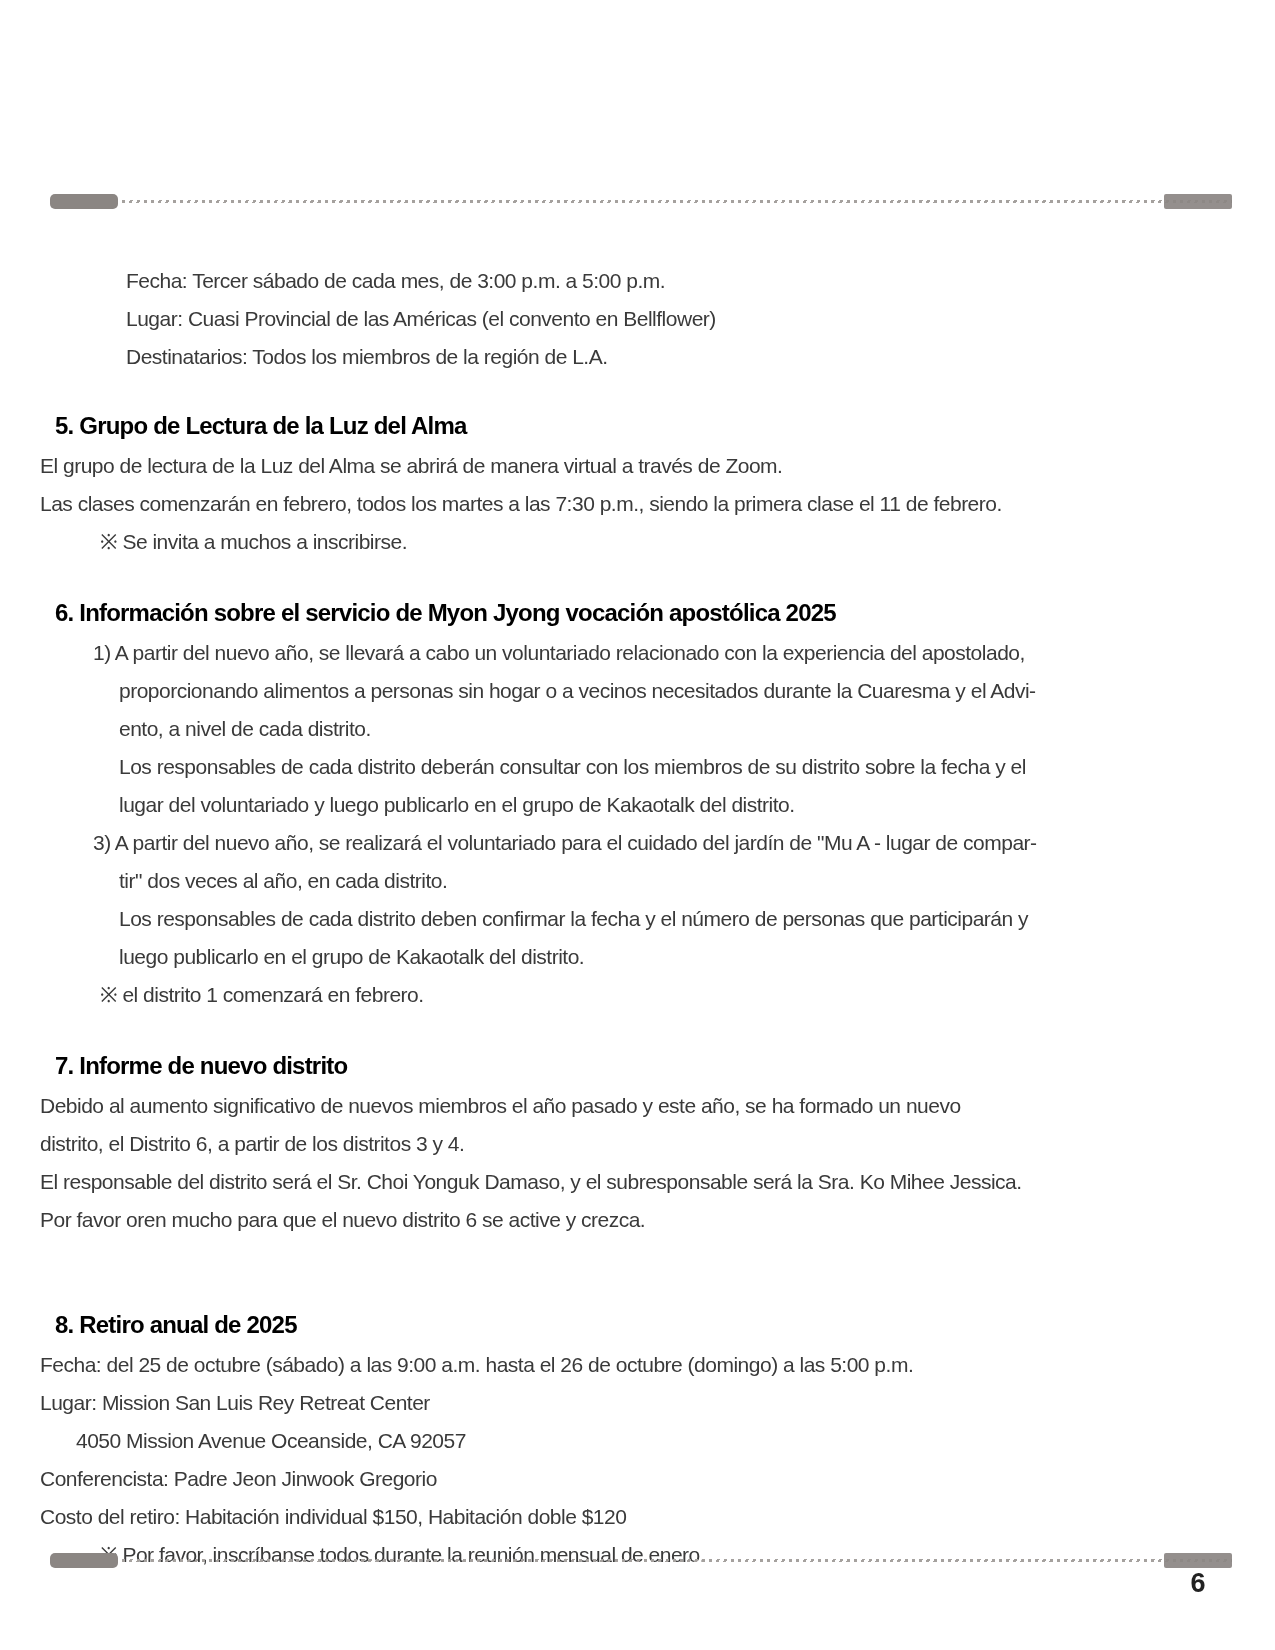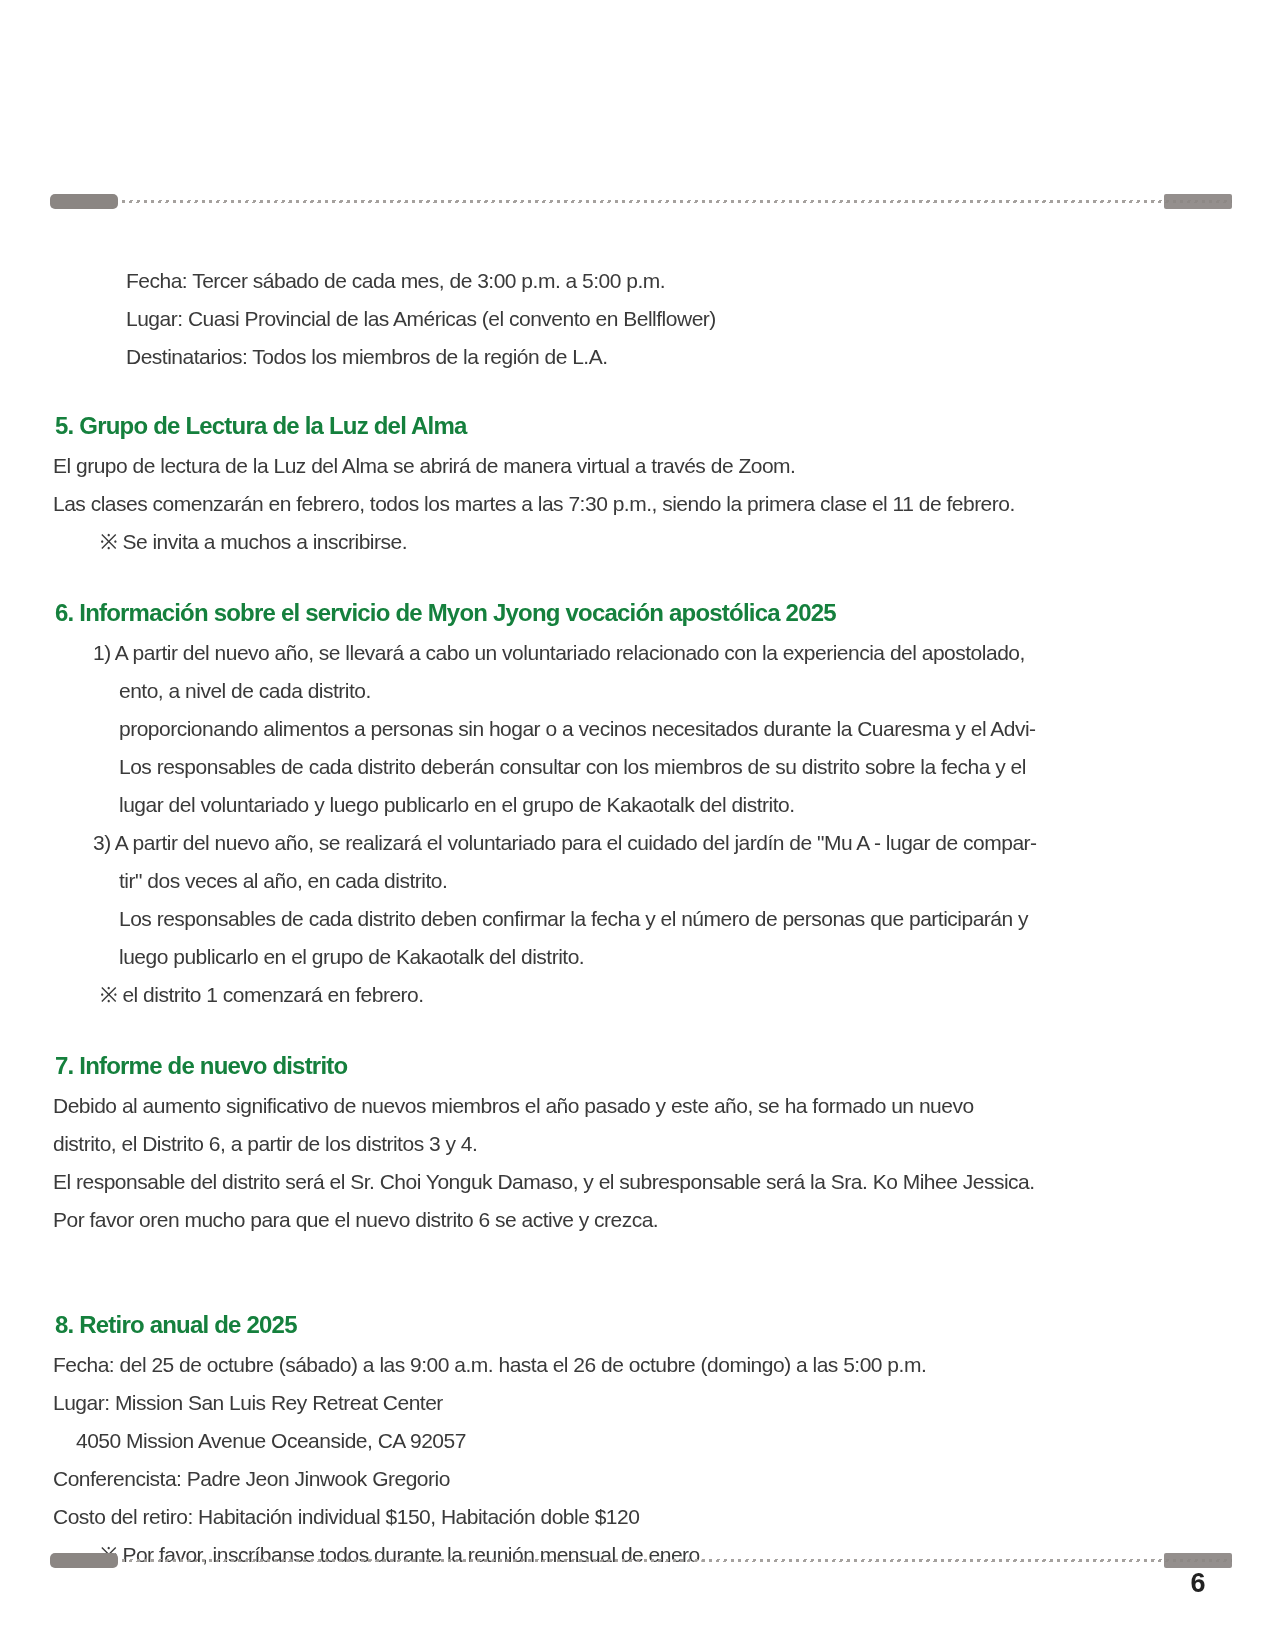--- a/index.html
+++ b/index.html
@@ -37,25 +37,25 @@
     letter-spacing:-0.5px;
     white-space:nowrap;
     color:#3a3a3a;
   }
   .heading {
     font-size:24px;
     font-weight:bold;
     line-height:42px;
     letter-spacing:-0.8px;
     white-space:nowrap;
-    color:#15803d;
+    color:#000000;
     padding-left:55px;
   }
   .indent-intro { padding-left:126px; }
-  .indent-body  { padding-left:53px; }
+  .indent-body  { padding-left:40px; }
   .indent-item  { padding-left:93px; }
   .indent-cont  { padding-left:119px; }
   .indent-note  { padding-left:100px; }
   .indent-addr  { padding-left:76px; }
 
   .page-number {
     position:absolute;
     top:1568px;
     right:70px;
     font-size:27px;
@@ -84,22 +84,22 @@
   <div class="block" style="top:405px">
     <div class="heading">5. Grupo de Lectura de la Luz del Alma</div>
     <div class="line indent-body">El grupo de lectura de la Luz del Alma se abrirá de manera virtual a través de Zoom.</div>
     <div class="line indent-body">Las clases comenzarán en febrero, todos los martes a las 7:30 p.m., siendo la primera clase el 11 de febrero.</div>
     <div class="line indent-note">※ Se invita a muchos a inscribirse.</div>
   </div>
 
   <div class="block" style="top:592px">
     <div class="heading">6. Información sobre el servicio de Myon Jyong vocación apostólica 2025</div>
     <div class="line indent-item">1) A partir del nuevo año, se llevará a cabo un voluntariado relacionado con la experiencia del apostolado,</div>
+    <div class="line indent-cont">proporcionando alimentos a personas sin hogar o a vecinos necesitados durante la Cuaresma y el Advi-</div>
     <div class="line indent-cont">ento, a nivel de cada distrito.</div>
-    <div class="line indent-cont">proporcionando alimentos a personas sin hogar o a vecinos necesitados durante la Cuaresma y el Advi-</div>
     <div class="line indent-cont">Los responsables de cada distrito deberán consultar con los miembros de su distrito sobre la fecha y el</div>
     <div class="line indent-cont">lugar del voluntariado y luego publicarlo en el grupo de Kakaotalk del distrito.</div>
     <div class="line indent-item">3) A partir del nuevo año, se realizará el voluntariado para el cuidado del jardín de "Mu A - lugar de compar-</div>
     <div class="line indent-cont">tir" dos veces al año, en cada distrito.</div>
     <div class="line indent-cont">Los responsables de cada distrito deben confirmar la fecha y el número de personas que participarán y</div>
     <div class="line indent-cont">luego publicarlo en el grupo de Kakaotalk del distrito.</div>
     <div class="line indent-note">※ el distrito 1 comenzará en febrero.</div>
   </div>
 
   <div class="block" style="top:1045px">

